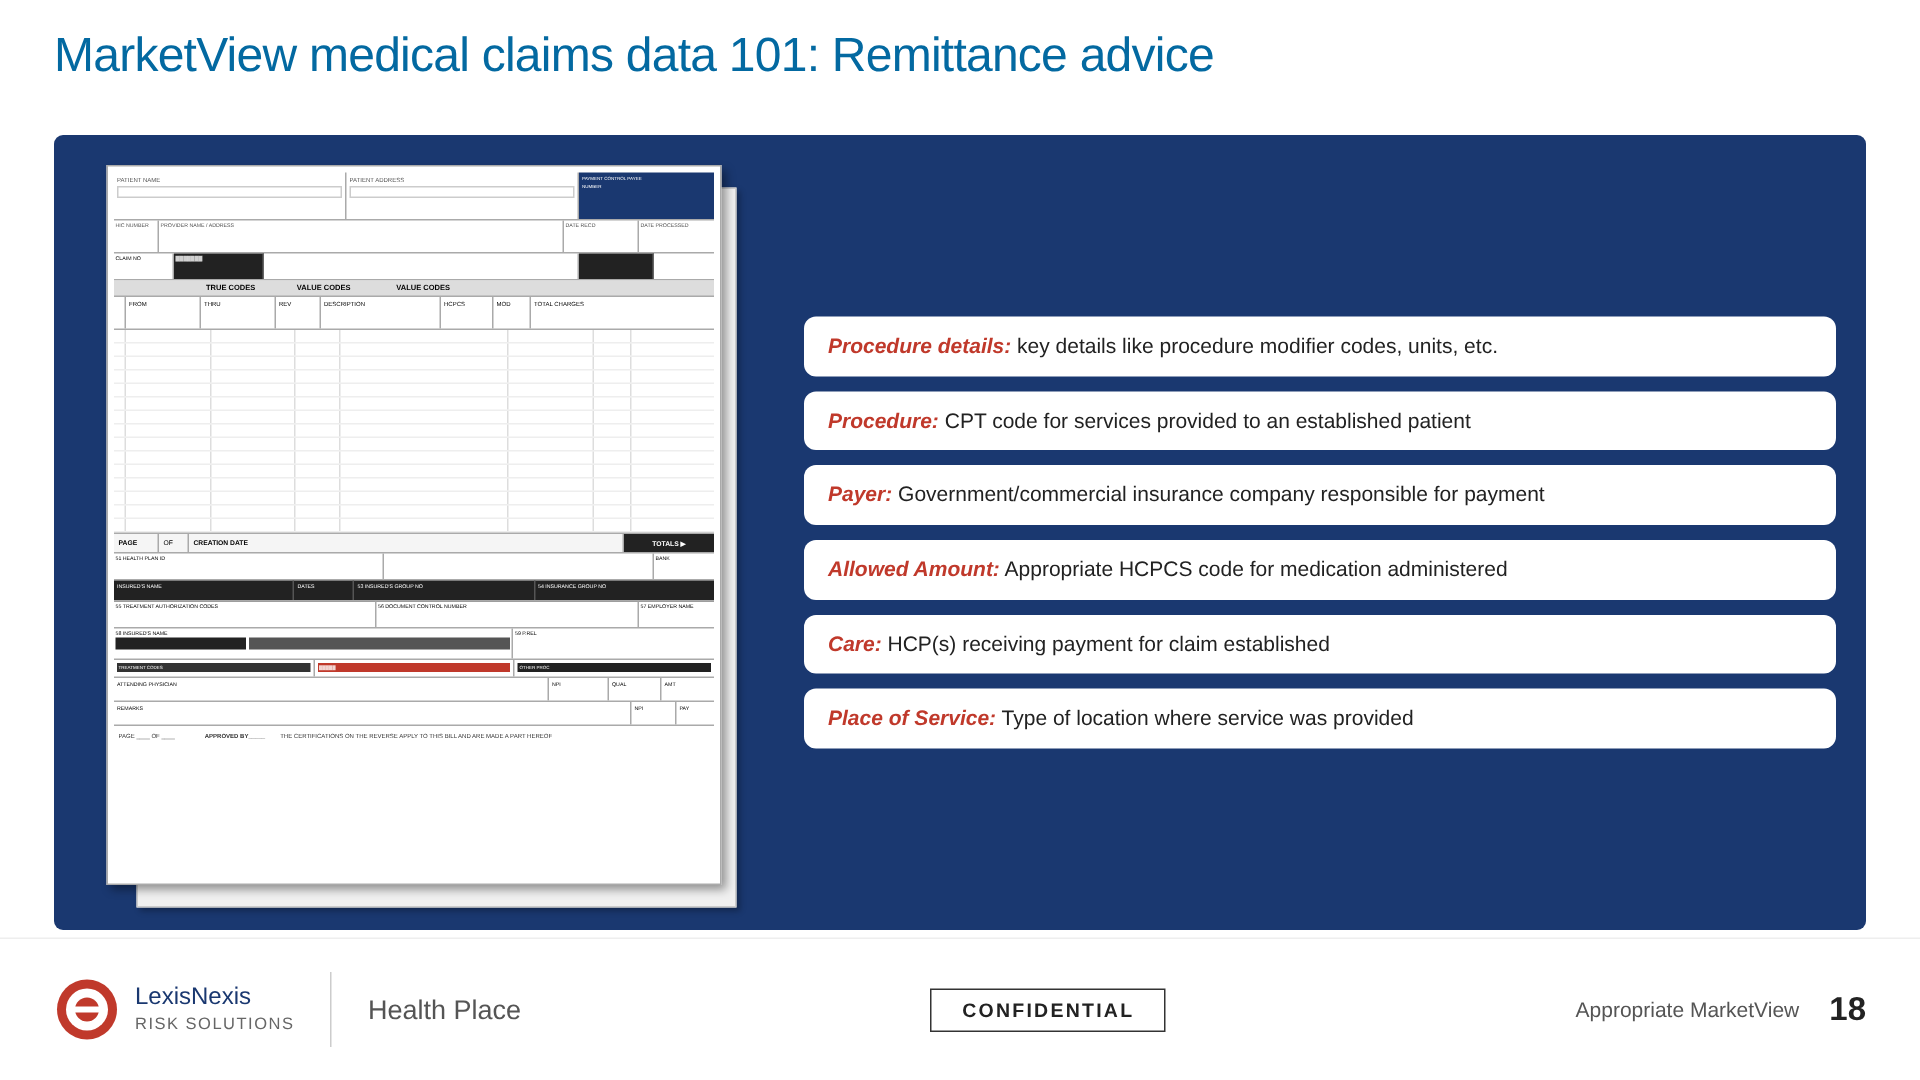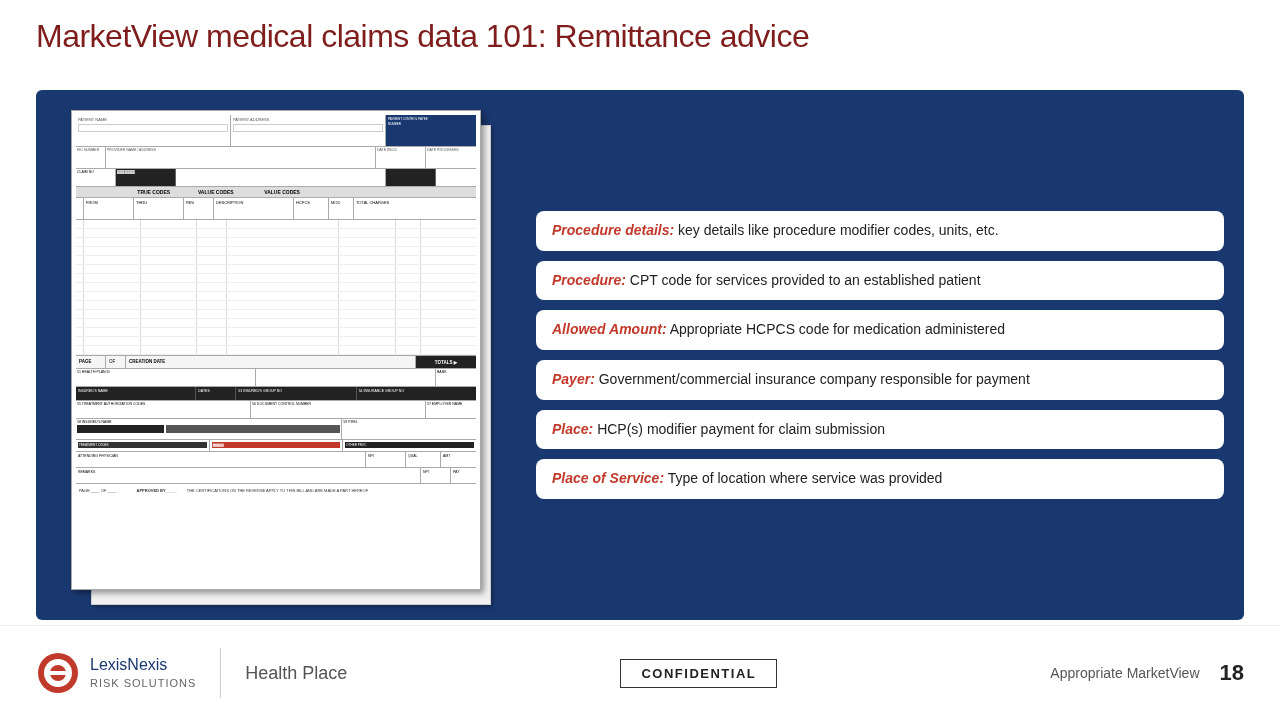--- a/index.html
+++ b/index.html
@@ -12,21 +12,21 @@
       position: relative;
     }
 
     
     .page-title {
       position: absolute;
       top: 18px;
       left: 36px;
       font-size: 32px;
       font-weight: 400;
-      color: #7f1d1d;
+      color: #0369a1;
       letter-spacing: -0.5px;
     }
 
     
     .main-content {
       position: absolute;
       top: 90px;
       left: 36px;
       right: 36px;
       bottom: 100px;
@@ -518,29 +518,29 @@
 
     <div class="info-card">
       <span class="term">Procedure details:</span><span> key details like procedure modifier codes, units, etc.</span>
     </div>
 
     <div class="info-card">
       <span class="term">Procedure:</span><span>  CPT code for services provided to an established patient</span>
     </div>
 
     <div class="info-card">
+      <span class="term">Payer:</span><span>  Government/commercial insurance company responsible for payment</span>
+    </div>
+
+    <div class="info-card">
       <span class="term">Allowed Amount:</span><span>   Appropriate HCPCS code for medication administered</span>
     </div>
 
     <div class="info-card">
-      <span class="term">Payer:</span><span>  Government/commercial insurance company responsible for payment</span>
-    </div>
-
-    <div class="info-card">
-      <span class="term">Place:</span><span>  HCP(s) modifier payment for claim submission</span>
+      <span class="term">Care:</span><span>  HCP(s) receiving payment for claim established</span>
     </div>
 
     <div class="info-card">
       <span class="term">Place of Service:</span><span>  Type of location where service was provided</span>
     </div>
 
   </div>
 </div>
 
 <div class="footer">

